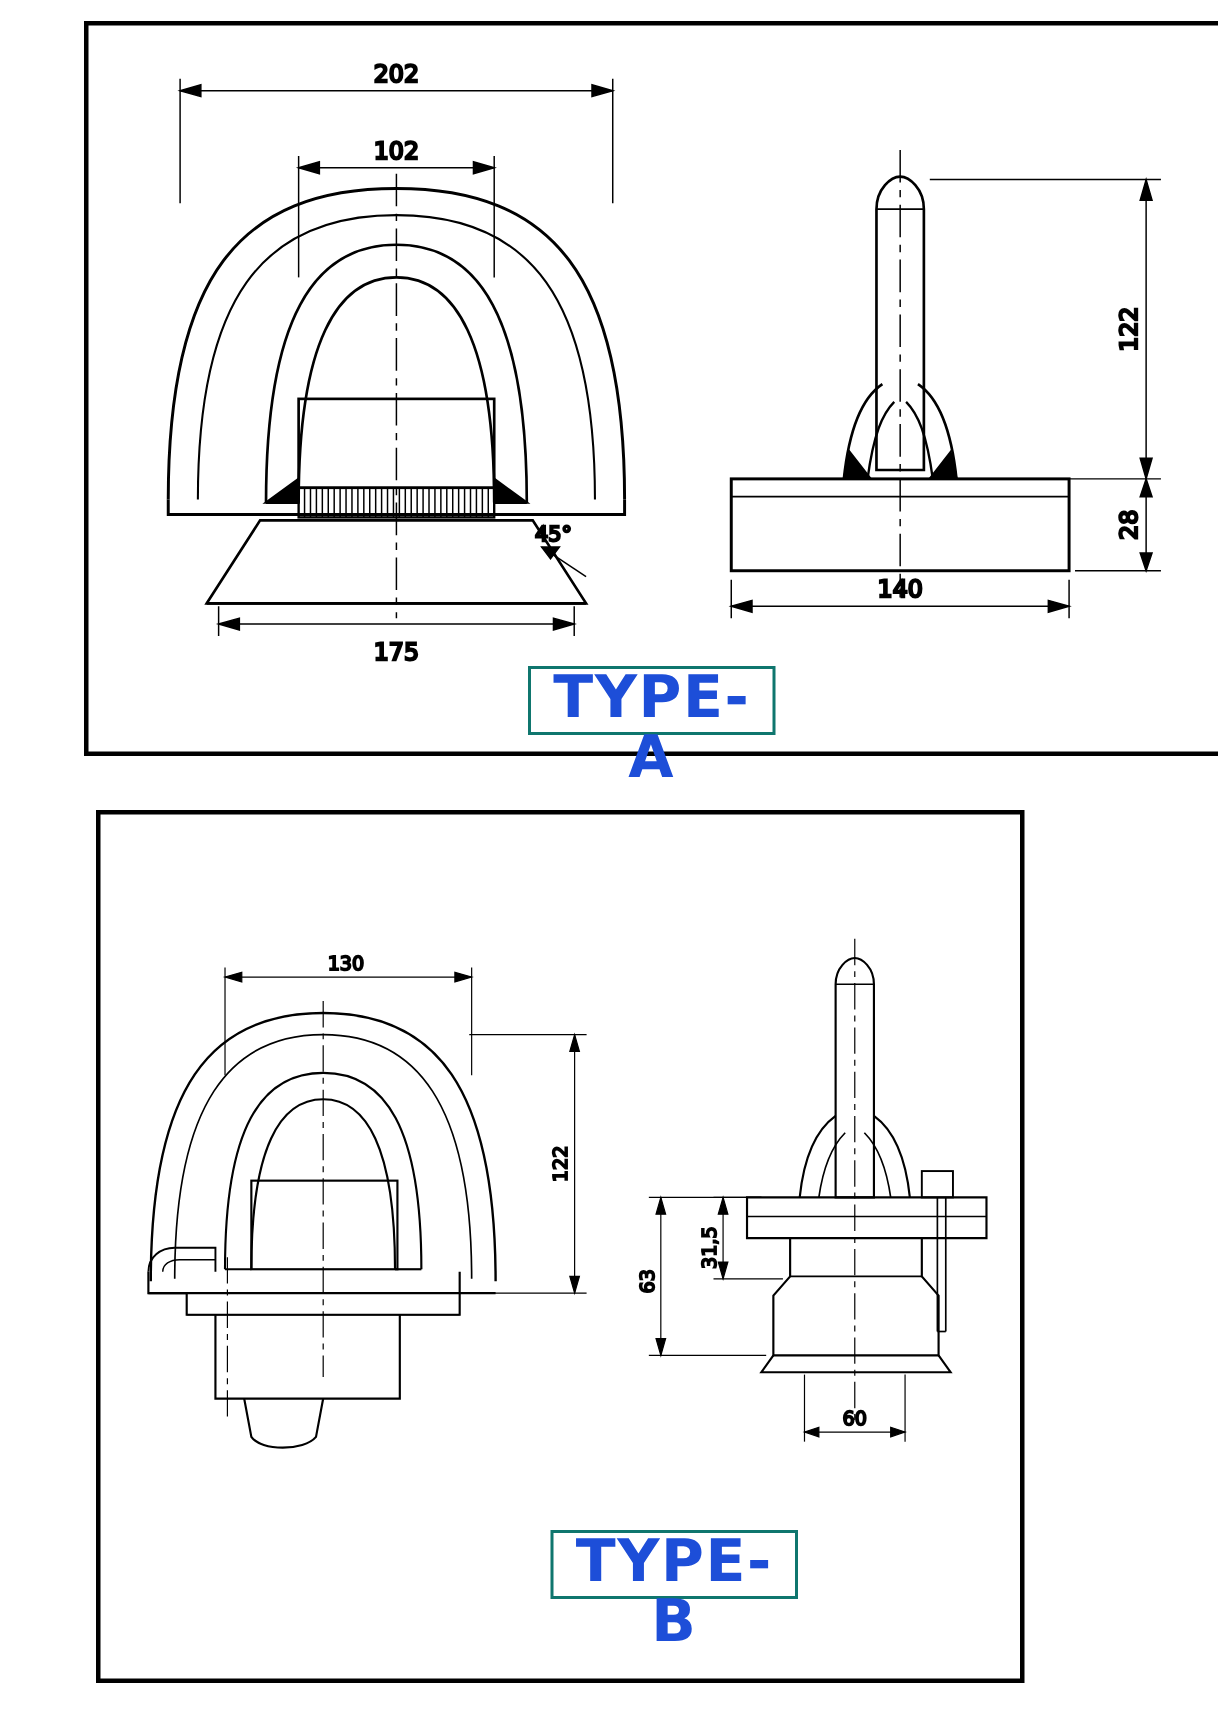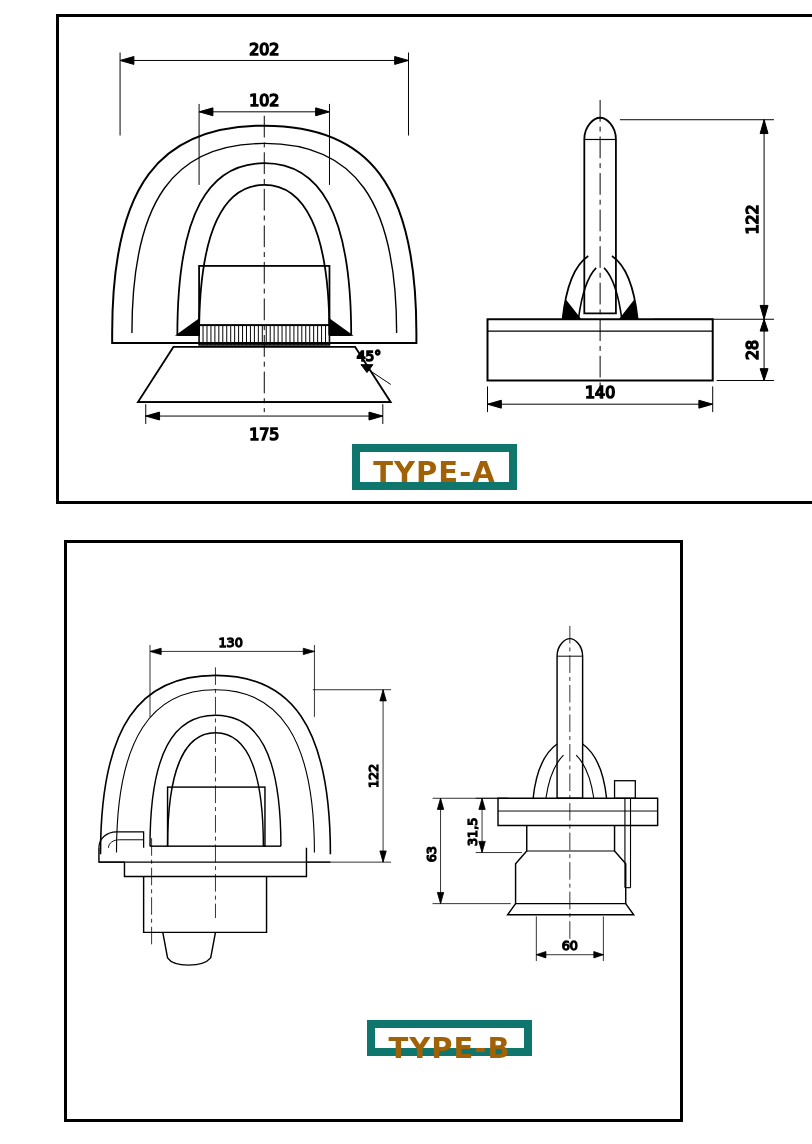--- a/index.html
+++ b/index.html
@@ -34,33 +34,33 @@
   .svg-wrap {
     position: absolute;
     left: 0; top: 0;
     width: 100%;
     height: 100%;
   }
   svg { display: block; }
 
   .type-label {
     position: absolute;
-    border: 8px solid #0f766e;
+    border: 2px solid #0f766e;
     background: #fff;
     font-family: "DejaVu Sans", sans-serif;
-    font-size: 29px;
+    font-size: 39px;
     font-weight: bold;
     letter-spacing: 1px;
-    color: #a16207;
+    color: #1d4ed8;
     text-align: center;
     line-height: 40px;
     box-sizing: border-box;
   }
   #label-a { left: 310px; top: 444px; width: 165px; height: 46px; }
-  #label-b { left: 325px; top: 1020px; width: 165px; height: 36px; }
+  #label-b { left: 325px; top: 1020px; width: 165px; height: 46px; }
 
   text {
     font-family: "DejaVu Sans", sans-serif;
     fill: #000;
   }
   .dim-text { font-size: 16px; }
   .dim-text-sm { font-size: 14px; }
 </style>
 </head>
 <body>

